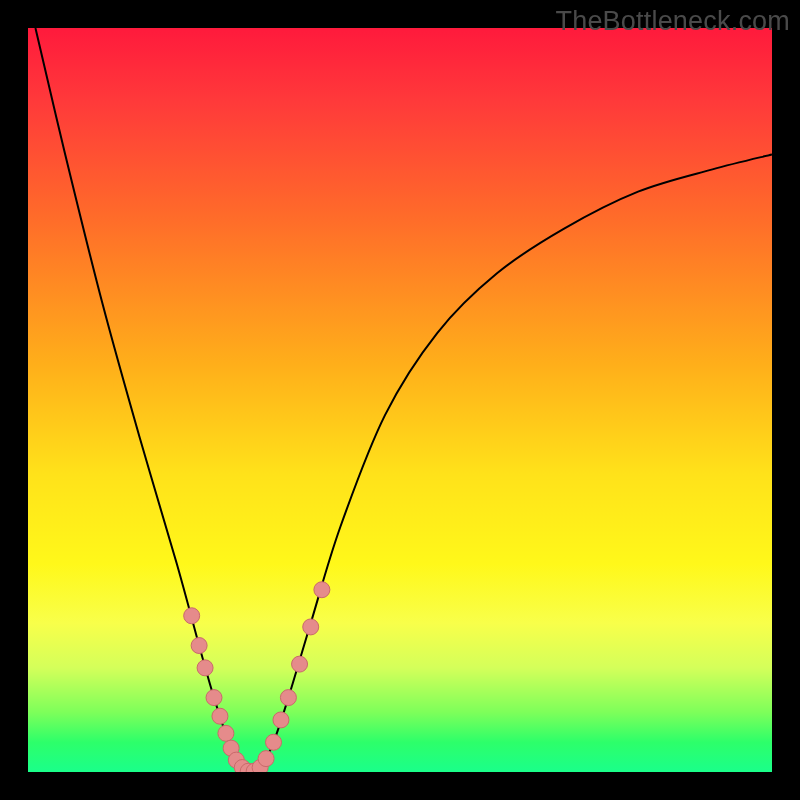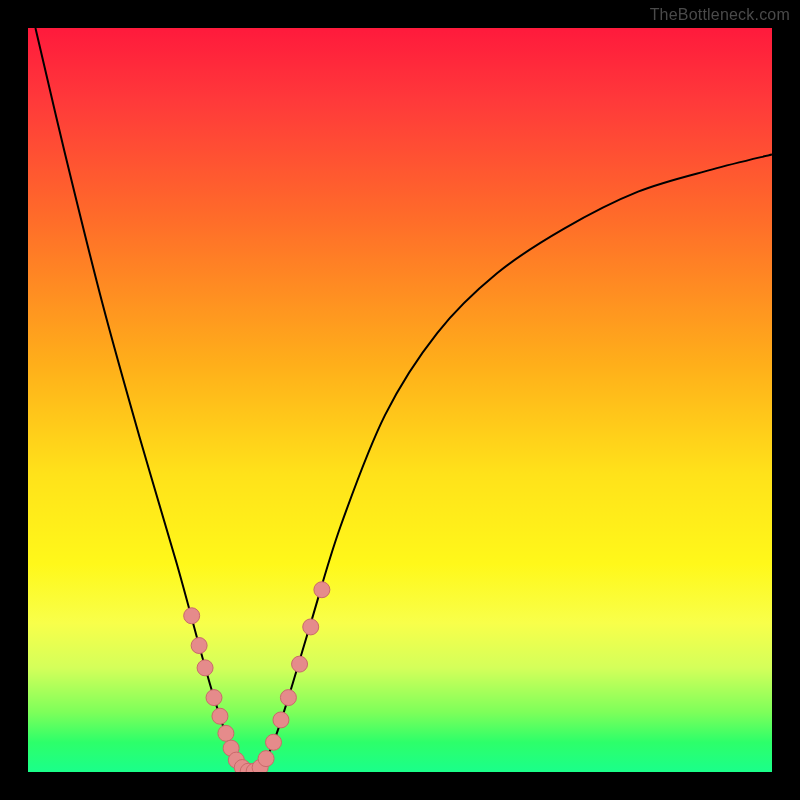--- a/index.html
+++ b/index.html
@@ -30,21 +30,21 @@
       #2dff6a 96%,
       #1aff8a 100%
     );
     overflow: hidden;
   }
   .watermark {
     position: absolute;
     top: 6px;
     right: 10px;
     color: #4a4a4a;
-    font-size: 16px;
+    font-size: 27px;
     font-weight: 500;
     letter-spacing: 0.2px;
   }
   svg.curve {
     position: absolute;
     left: 0;
     top: 0;
     width: 744px;
     height: 744px;
   }

